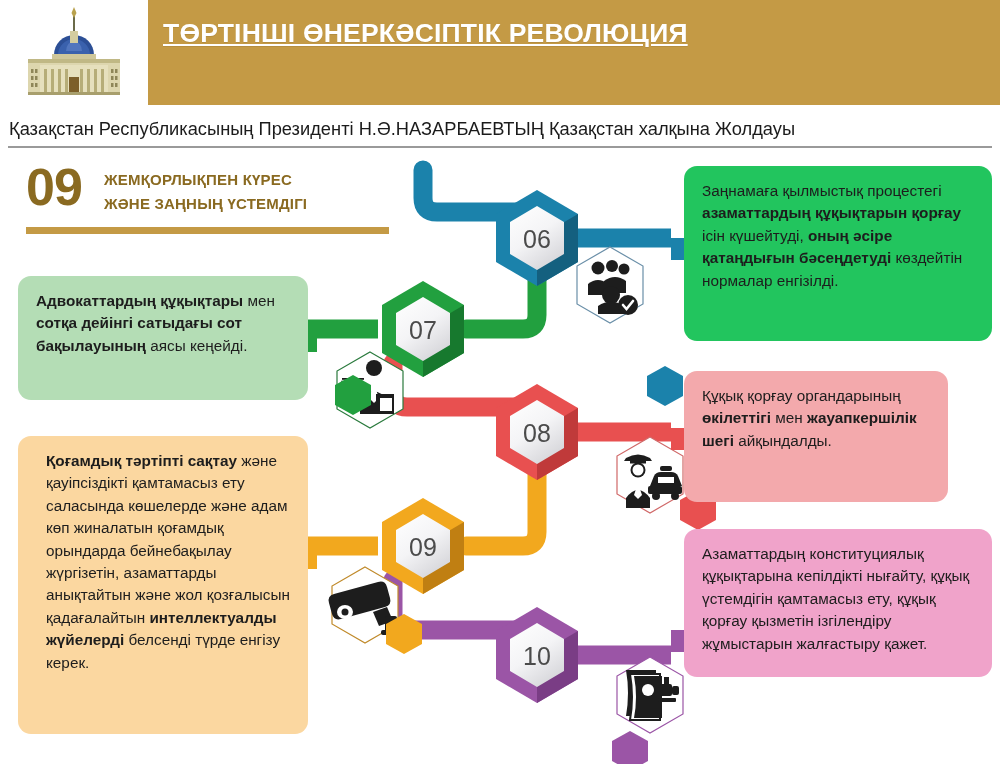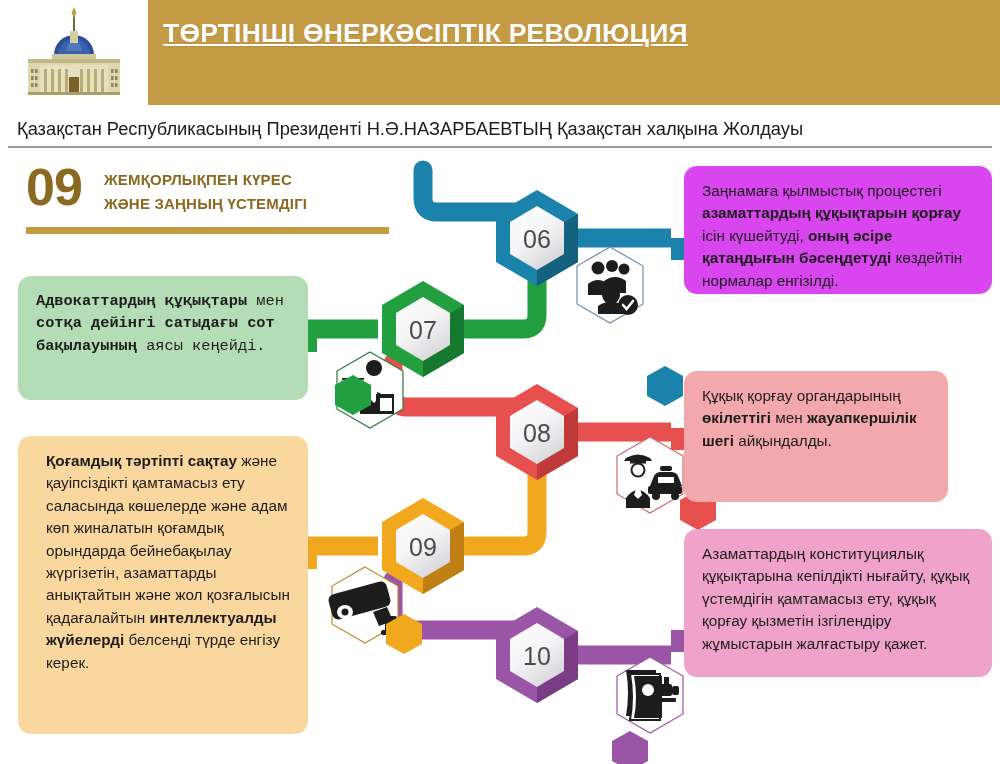--- a/index.html
+++ b/index.html
@@ -30,21 +30,21 @@
     text-shadow: 0 1px 0 rgba(0,0,0,.08);
     text-decoration: underline;
   }
   .header-title div { white-space: nowrap; }
   .subtitle-bar {
     position: absolute; left: 0; top: 105px; width: 1000px; height: 40px;
     background: #ffffff;
     display: flex; align-items: center;
   }
   .subtitle-text {
-    font-size: 18.3px; color: #1b1b1b; padding-left: 17px; white-space: nowrap; margin-top: 8px;
+    font-size: 18.3px; color: #1b1b1b; padding-left: 9px; white-space: nowrap; margin-top: 8px;
   }
   .rule {
     position: absolute; left: 8px; top: 146px; width: 984px; height: 2px;
     background: #9a9a9a;
   }
 
   
   .sec-num {
     position: absolute; left: 26px; top: 161px;
     font-size: 52px; font-weight: bold; color: #8a6a21; letter-spacing: -1px;
@@ -67,22 +67,22 @@
   .card {
     position: absolute;
     border-radius: 13px;
     padding: 14px 16px 14px 18px;
     font-size: 15.3px;
     line-height: 22.4px;
     color: #1d1d1d;
   }
   .card b { font-weight: bold; }
 
-  #card-06 { left: 684px; top: 166px; width: 308px; height: 128px; background:#d946ef; }
-  #card-07 { left: 18px;  top: 276px; width: 290px; height: 124px; background:#b4ddb5;font-family:Liberation Mono, monospace; }
+  #card-06 { left: 684px; top: 166px; width: 308px; height: 175px; background:#22c55e; }
+  #card-07 { left: 18px;  top: 276px; width: 290px; height: 124px; background:#b4ddb5; }
   #card-08 { left: 684px; top: 371px; width: 264px; height: 131px; background:#f3a9ac; }
   #card-09 { left: 18px;  top: 436px; width: 290px; height: 298px; background:#fbd7a0;padding-left:28px; }
   #card-10 { left: 684px; top: 529px; width: 308px; height: 148px; background:#f0a3ca; }
 
   
   .notch { position: absolute; width: 14px; height: 22px; }
   #notch-06 { left: 671px; top: 238px; background:#1b82ab; }
   #notch-07 { left: 303px; top: 330px; background:#22a03f; }
   #notch-08 { left: 671px; top: 428px; background:#e85050; }
   #notch-09 { left: 303px; top: 547px; background:#f2a81e; }

